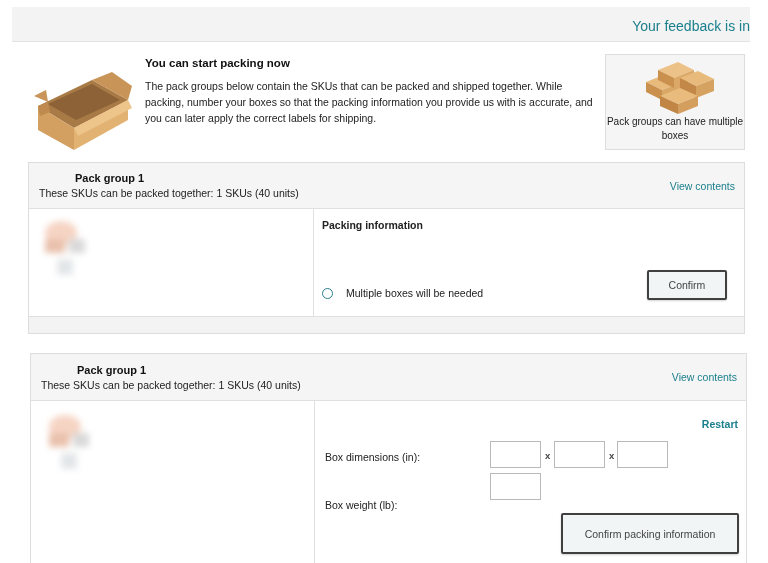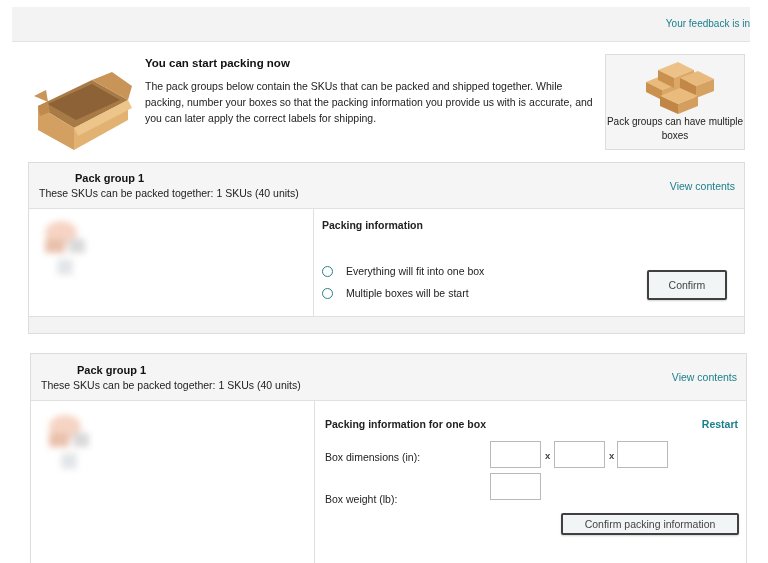--- a/index.html
+++ b/index.html
@@ -1,21 +1,21 @@
 <!DOCTYPE html>
 <html><head>
 <meta charset="utf-8">
 <style>
   * { box-sizing: border-box; margin: 0; padding: 0; }
   html, body { width: 768px; height: 563px; background: #ffffff; overflow: hidden; }
   body { font-family: "Liberation Sans", sans-serif; color: #111111; position: relative; }
 
   .topbar { position: absolute; left: 12px; top: 7px; width: 738px; height: 35px; background: #f3f3f3; border-bottom: 1px solid #e3e3e3; }
   .step-title { position: absolute; left: 7px; top: 3px; height: 29px; padding: 0 8px; border: 2px solid #d5202d; display: flex; align-items: center; font-size: 13px; color: #222; background: #f3f3f3; }
-  .feedback-link { position: absolute; right: 0; top: 11px; font-size: 10px; color: #1a7f8c; white-space: nowrap; cursor: pointer; }
+  .feedback-link { position: absolute; right: 0; top: 11px; font-size: 14px; color: #1a7f8c; white-space: nowrap; cursor: pointer; }
 
   .intro-illus { position: absolute; left: 28px; top: 58px; width: 108px; height: 92px; }
   .intro-title { position: absolute; left: 145px; top: 57px; font-size: 11.5px; font-weight: bold; color: #111; }
   .intro-text { position: absolute; left: 145px; top: 78px; width: 450px; font-size: 10.5px; line-height: 16px; color: #222; }
 
   .tip-box { position: absolute; left: 605px; top: 54px; width: 140px; height: 96px; border: 1px solid #dddddd; background: #f5f5f5; }
   .tip-illus { position: absolute; left: 30px; top: 5px; width: 80px; height: 55px; }
   .tip-text { position: absolute; left: 0; right: 0; top: 60px; text-align: center; font-size: 10px; line-height: 14px; color: #222; }
 
   .pack-group { position: absolute; border: 1px solid #dddddd; background: #fff; }
@@ -91,27 +91,23 @@
     <div class="sku-thumb">
       <svg width="52" height="64" viewBox="0 0 52 64">
         <ellipse cx="24" cy="16" rx="16" ry="12" fill="#f6d4c4"></ellipse>
         <rect x="8" y="22" width="20" height="14" fill="#e9c1ad"></rect>
         <rect x="32" y="22" width="16" height="14" fill="#d9d9d9"></rect>
         <rect x="20" y="42" width="16" height="16" fill="#e3e6e8"></rect>
       </svg>
     </div>
   </div>
   <div class="pi-title" style="left:293px; top:56px;">Packing information</div>
-  <label class="radio-row" style="left:293px; top:102px;">
-    <span class="radio"></span>
-    <span>Everything will fit into one box</span>
-  </label>
   <label class="radio-row" style="left:293px; top:124px;">
     <span class="radio"></span>
-    <span>Multiple boxes will be start</span>
+    <span>Multiple boxes will be needed</span>
   </label>
   <button class="btn" style="left:618px; top:107px; width:80px; height:30px;">Confirm</button>
   <div class="pg-footer"></div>
 </div>
 
 <div class="pack-group" style="left:30px; top:353px; width:717px; height:215px; border-bottom:none;">
   <div class="pg-header" style="height:47px;">
     <div class="pg-title" style="top:10px;">Pack group 1</div>
     <div class="pg-sub" style="top:25px;">These SKUs can be packed together: 1 SKUs (40 units)</div>
     <a class="pg-view" style="top:17px;">View contents</a>
@@ -119,27 +115,26 @@
   <div class="pg-left" style="top:47px; width:284px; height:168px;">
     <div class="sku-thumb" style="left:10px; top:10px;">
       <svg width="52" height="64" viewBox="0 0 52 64">
         <ellipse cx="24" cy="16" rx="16" ry="12" fill="#f6d4c4"></ellipse>
         <rect x="8" y="22" width="20" height="14" fill="#e9c1ad"></rect>
         <rect x="32" y="22" width="16" height="14" fill="#d9d9d9"></rect>
         <rect x="20" y="42" width="16" height="16" fill="#e3e6e8"></rect>
       </svg>
     </div>
   </div>
-  <div class="pi-title" style="left:294px; top:64px;">Packing information for one box</div>
   <a class="restart" style="right:8px; top:64px;">Restart</a>
 
   <div class="field-label" style="left:294px; top:97px;">Box dimensions (in):</div>
   <input class="num-input" style="left: 459px; top: 87px;" value="">
   <span class="times" style="left:514px; top:96px;">x</span>
   <input class="num-input" style="left: 523px; top: 87px;" value="">
   <span class="times" style="left:578px; top:96px;">x</span>
   <input class="num-input" style="left: 586px; top: 87px;" value="">
 
-  <div class="field-label" style="left:294px; top:139px;text-align:right;">Box weight (lb):</div>
+  <div class="field-label" style="left:294px; top:145px;text-align:right;">Box weight (lb):</div>
   <input class="num-input" style="left: 459px; top: 119px;" value="">
 
-  <button class="btn" style="left:530px; top:159px; width:178px; height:22px;">Confirm packing information</button>
+  <button class="btn" style="left:530px; top:159px; width:178px; height:41px;">Confirm packing information</button>
 </div>
 
 </body></html>

